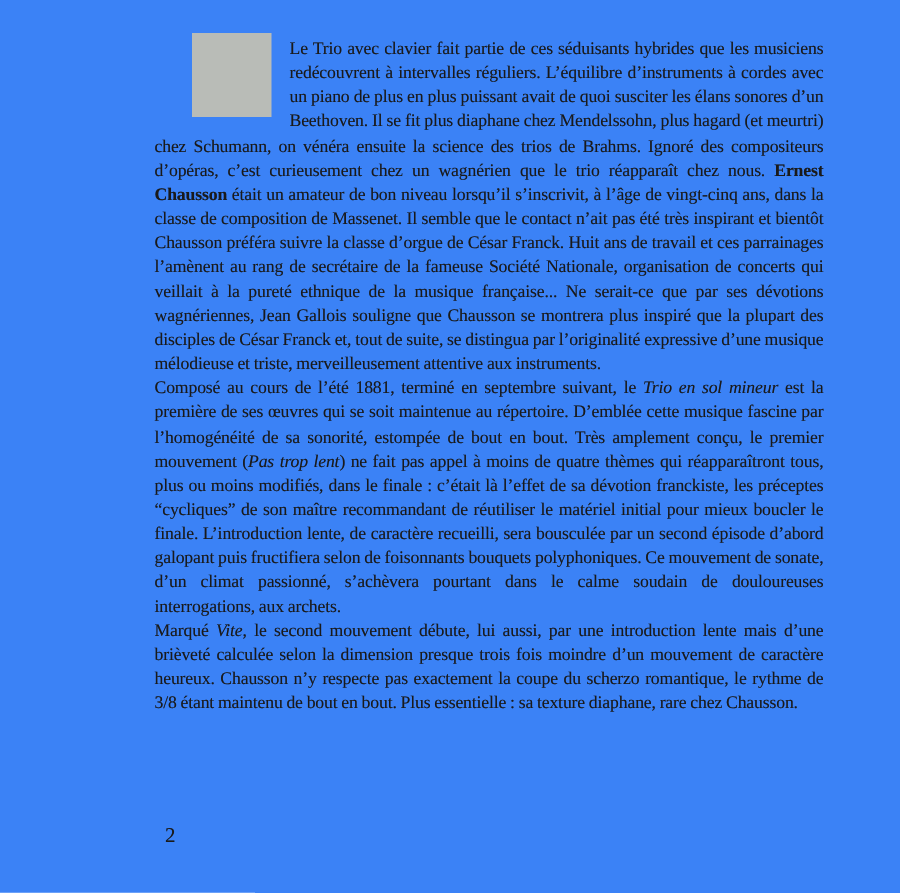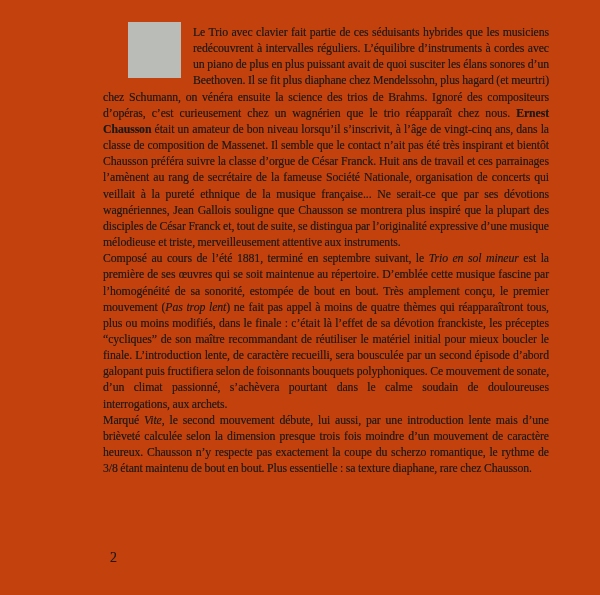--- a/index.html
+++ b/index.html
@@ -46,21 +46,21 @@
     left: 110px;
     top: 549px;
     font-size: 14px;
     line-height: 18px;
     text-shadow: 0 0 0.4px rgba(20,20,20,0.45);
   }
 </style>
 </head>
 <body>
 
-<div class="page" style="background: #c2410c; color: rgb(26, 26, 26); text-decoration: underline;">
+<div class="page" style="background: #3b82f6; color: rgb(26, 26, 26); text-decoration: underline;">
 
   <main class="text-block">
 
     <p class="para"><span class="float-square" aria-hidden="true" style="background: rgb(185, 188, 183);"></span><span>Le Trio avec clavier fait partie de ces séduisants hybrides que les musiciens redécouvrent à intervalles réguliers. L’équilibre d’instruments à cordes avec un piano de plus en plus puissant avait de quoi susciter les élans sonores d’un Beethoven. Il se fit plus diaphane chez Mendelssohn, plus hagard (et meurtri) chez Schumann, on vénéra ensuite la science des trios de Brahms. Ignoré des compositeurs d’opéras, c’est curieusement chez un wagnérien que le trio réapparaît chez nous. </span><b class="seg-bold">Ernest Chausson</b><span> était un amateur de bon niveau lorsqu’il s’inscrivit, à l’âge de vingt-cinq ans, dans la classe de composition de Massenet. Il semble que le contact n’ait pas été très inspirant et bientôt Chausson préféra suivre la classe d’orgue de César Franck. Huit ans de travail et ces parrainages l’amènent au rang de secrétaire de la fameuse Société Nationale, organisation de concerts qui veillait à la pureté ethnique de la musique française... Ne serait-ce que par ses dévotions wagnériennes, Jean Gallois souligne que Chausson se montrera plus inspiré que la plupart des disciples de César Franck et, tout de suite, se distingua par l’originalité expressive d’une musique mélodieuse et triste, merveilleusement attentive aux instruments.</span></p>
 
     <p class="para"><span>Composé au cours de l’été 1881, terminé en septembre suivant, le </span><i class="seg-italic">Trio en sol mineur</i><span> est la première de ses œuvres qui se soit maintenue au répertoire. D’emblée cette musique fascine par l’homogénéité de sa sonorité, estompée de bout en bout. Très amplement conçu, le premier mouvement (</span><i class="seg-italic">Pas trop lent</i><span>) ne fait pas appel à moins de quatre thèmes qui réapparaîtront tous, plus ou moins modifiés, dans le finale : c’était là l’effet de sa dévotion franckiste, les préceptes “cycliques” de son maître recommandant de réutiliser le matériel initial pour mieux boucler le finale. L’introduction lente, de caractère recueilli, sera bousculée par un second épisode d’abord galopant puis fructifiera selon de foisonnants bouquets polyphoniques. Ce mouvement de sonate, d’un climat passionné, s’achèvera pourtant dans le calme soudain de douloureuses interrogations, aux archets.</span></p>
 
     <p class="para"><span>Marqué </span><i class="seg-italic">Vite</i><span>, le second mouvement débute, lui aussi, par une introduction lente mais d’une brièveté calculée selon la dimension presque trois fois moindre d’un mouvement de caractère heureux. Chausson n’y respecte pas exactement la coupe du scherzo romantique, le rythme de 3/8 étant maintenu de bout en bout. Plus essentielle : sa texture diaphane, rare chez Chausson.</span></p>
 
   </main>

